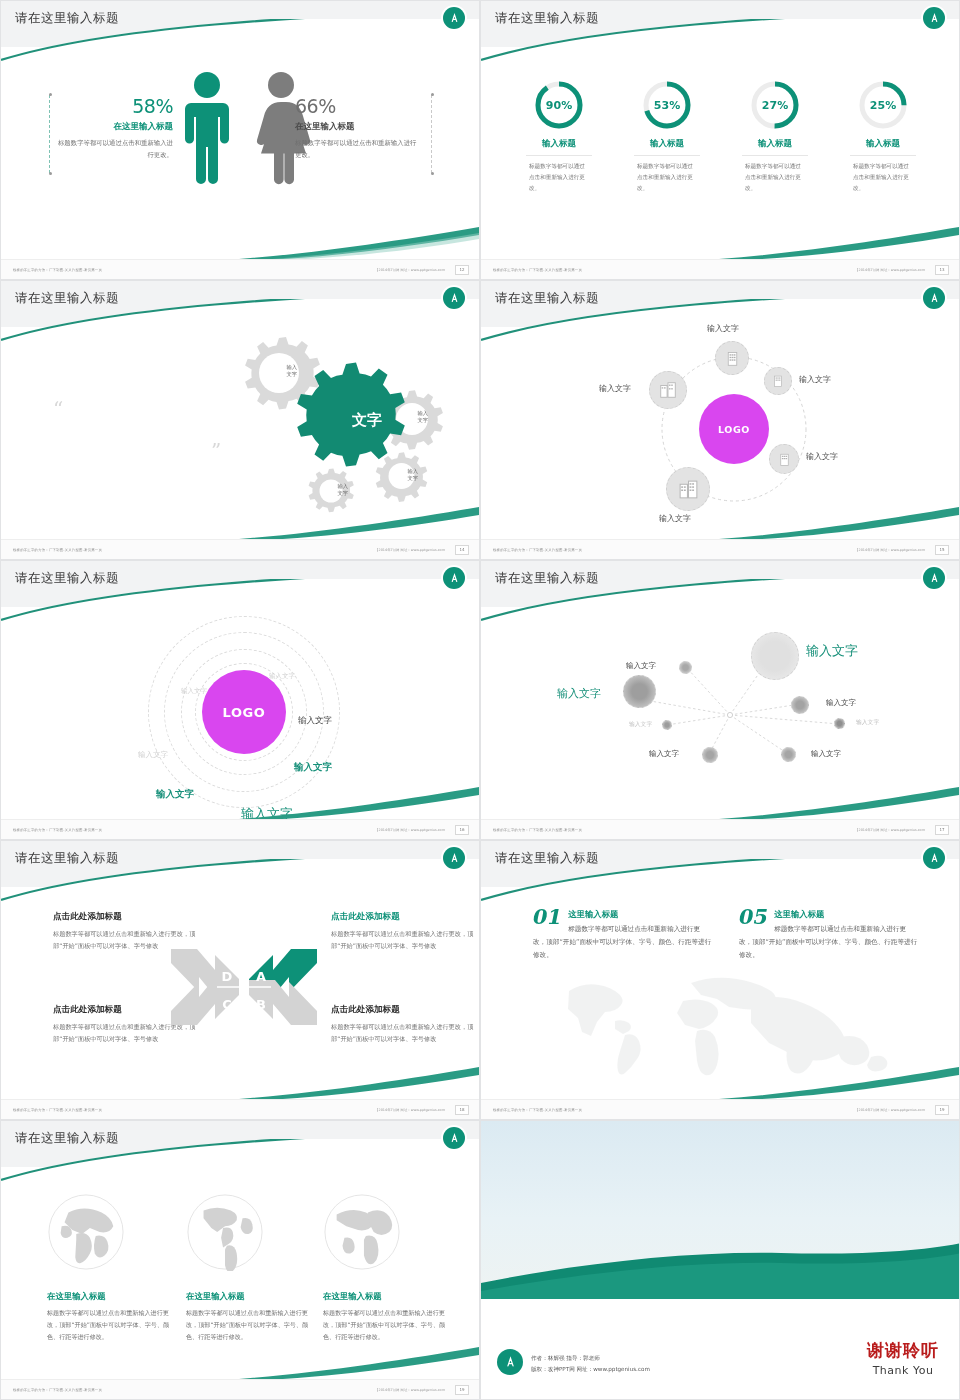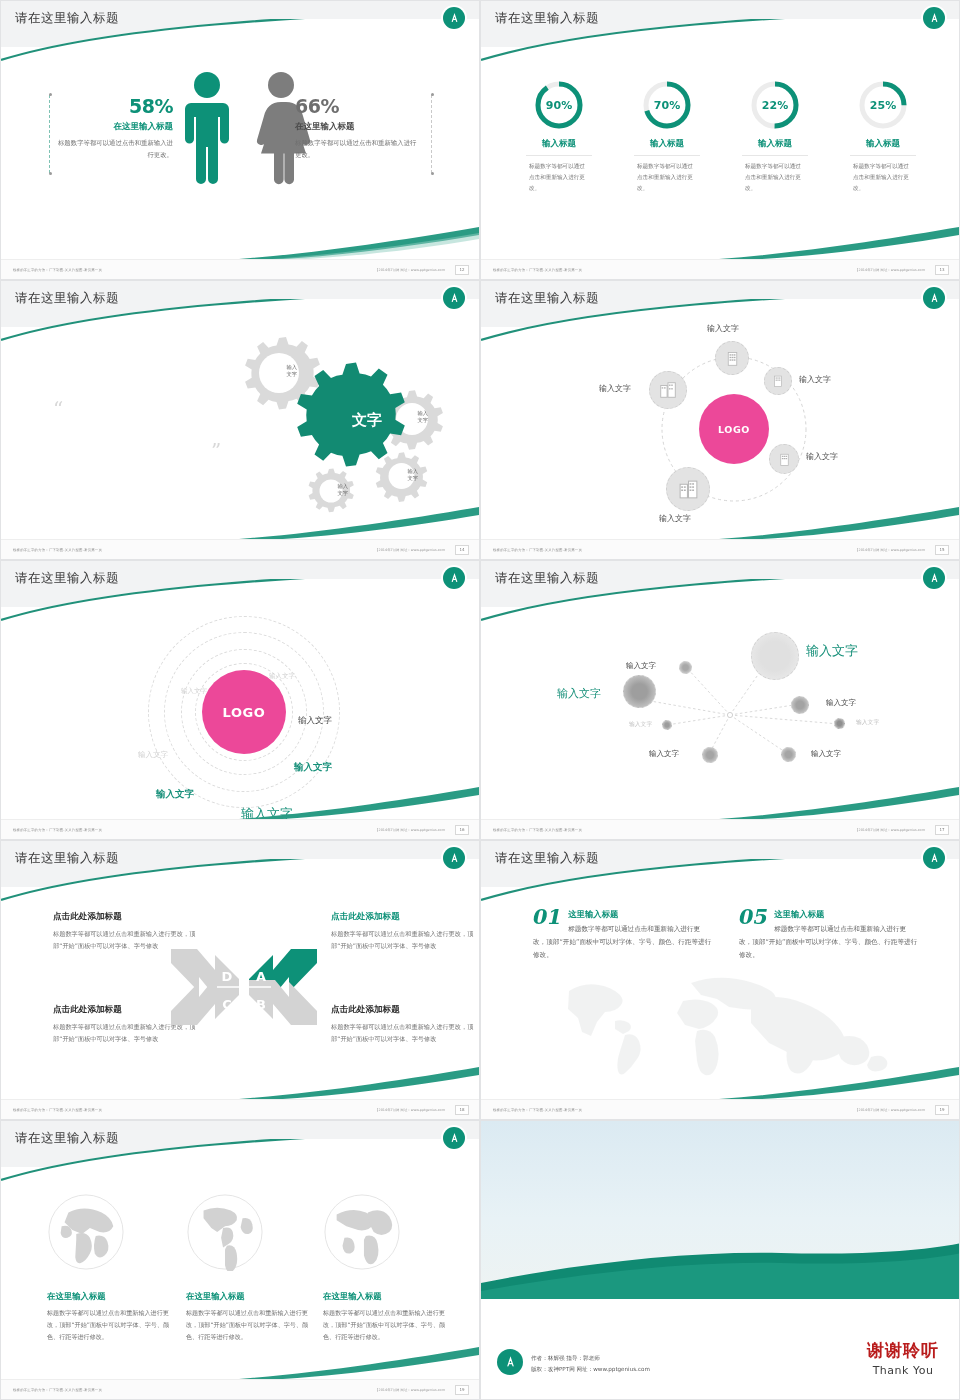--- a/index.html
+++ b/index.html
@@ -67,21 +67,21 @@
     display:flex; align-items:center; justify-content:center;
   }
   .bot-curve { position:absolute; right:0; bottom:18px; width:240px; height:34px; }
   
   .s1-wrap { position:absolute; left:0; top:58px; width:480px; height:180px; }
   .s1-male, .s1-female { position:absolute; top:12px; }
   .s1-male { left:178px; }
   .s1-female { left:250px; }
   .s1-left { position:absolute; left:52px; top:36px; width:120px; text-align:right; }
   .s1-right { position:absolute; left:294px; top:36px; width:126px; text-align:left; }
-  .pct { font-size:19px; font-weight:bold; letter-spacing:-.5px; }
+  .pct { font-size:19px; font-weight:normal; letter-spacing:-.5px; }
   .pct.green { color:#0d9178; }
   .pct.gray  { color:#6e6e6e; }
   .sub-t { font-size:8.5px; font-weight:bold; margin-top:4px; }
   .sub-t.green { color:#0d9178; }
   .sub-t.gray  { color:#4b4b4b; }
   .body-t { font-size:6.4px; color:#6e6e6e; line-height:1.8; margin-top:5px; }
   .dash-l { position:absolute; left:48px; top:36px; width:1px; height:78px;
             border-left:1px dashed #7fc3b4; }
   .dash-r { position:absolute; left:430px; top:36px; width:1px; height:78px;
             border-left:1px dashed #c9c9c9; }
@@ -104,21 +104,21 @@
               color:#d8d8d8; font-family:"DejaVu Serif", serif; }
   .s3-text { position:absolute; left:84px; top:122px; width:150px;
              font-size:8.4px; color:#3f3f3f; line-height:2.2; }
   .gear-wrap { position:absolute; left:222px; top:50px; width:250px; height:190px; }
   .gear-lbl { position:absolute; text-align:right; font-size:5.3px; color:#6d6d6d;
               line-height:1.35; pointer-events:none; }
   .gear-lbl.big { font-size:15px; font-weight:bold; color:#ffffff; }
   
   .s4-wrap { position:absolute; left:0; top:48px; width:480px; height:190px; }
   .node-lbl { position:absolute; font-size:8px; color:#4c4c4c; white-space:nowrap; }
-  .logo-circ { position:absolute; border-radius:50%; background:#ec4899;
+  .logo-circ { position:absolute; border-radius:50%; background:#d946ef;
                display:flex; align-items:center; justify-content:center;
                color:#fff; font-weight:bold; letter-spacing:.6px; }
   .bld-node { position:absolute; border-radius:50%; background:#e3e3e3;
               display:flex; align-items:center; justify-content:center;
               border:1px dashed #cfcfcf; }
   
   .s5-wrap { position:absolute; left:0; top:44px; width:480px; height:196px; }
   .ring { position:absolute; border-radius:50%; border:1px dashed #dcdcdc; }
   .ring-lbl { position:absolute; white-space:nowrap; }
   
@@ -236,33 +236,33 @@
         <div class="donut-title">输入标题</div>
         <div class="donut-rule"></div>
         <div class="donut-desc">标题数字等都可以通过点击和重新输入进行更改。</div>
       </div>
       <div class="donut-col">
         <div class="donut">
           <svg width="52" height="52" viewBox="0 0 52 52">
             <circle cx="26" cy="26" r="21" fill="none" stroke="#ececec" stroke-width="5"></circle>
             <circle cx="26" cy="26" r="21" fill="none" stroke="#0d9178" stroke-width="5" stroke-dasharray="92.4 39.5" transform="rotate(-90 26 26)"></circle>
           </svg>
-          <div class="val">70%</div>
+          <div class="val">53%</div>
         </div>
         <div class="donut-title">输入标题</div>
         <div class="donut-rule"></div>
         <div class="donut-desc">标题数字等都可以通过点击和重新输入进行更改。</div>
       </div>
       <div class="donut-col">
         <div class="donut">
           <svg width="52" height="52" viewBox="0 0 52 52">
             <circle cx="26" cy="26" r="21" fill="none" stroke="#ececec" stroke-width="5"></circle>
             <circle cx="26" cy="26" r="21" fill="none" stroke="#0d9178" stroke-width="5" stroke-dasharray="66 66" transform="rotate(-90 26 26)"></circle>
           </svg>
-          <div class="val">22%</div>
+          <div class="val">27%</div>
         </div>
         <div class="donut-title">输入标题</div>
         <div class="donut-rule"></div>
         <div class="donut-desc">标题数字等都可以通过点击和重新输入进行更改。</div>
       </div>
       <div class="donut-col">
         <div class="donut">
           <svg width="52" height="52" viewBox="0 0 52 52">
             <circle cx="26" cy="26" r="21" fill="none" stroke="#ececec" stroke-width="5"></circle>
             <circle cx="26" cy="26" r="21" fill="none" stroke="#0d9178" stroke-width="5" stroke-dasharray="33 99" transform="rotate(-90 26 26)"></circle>

